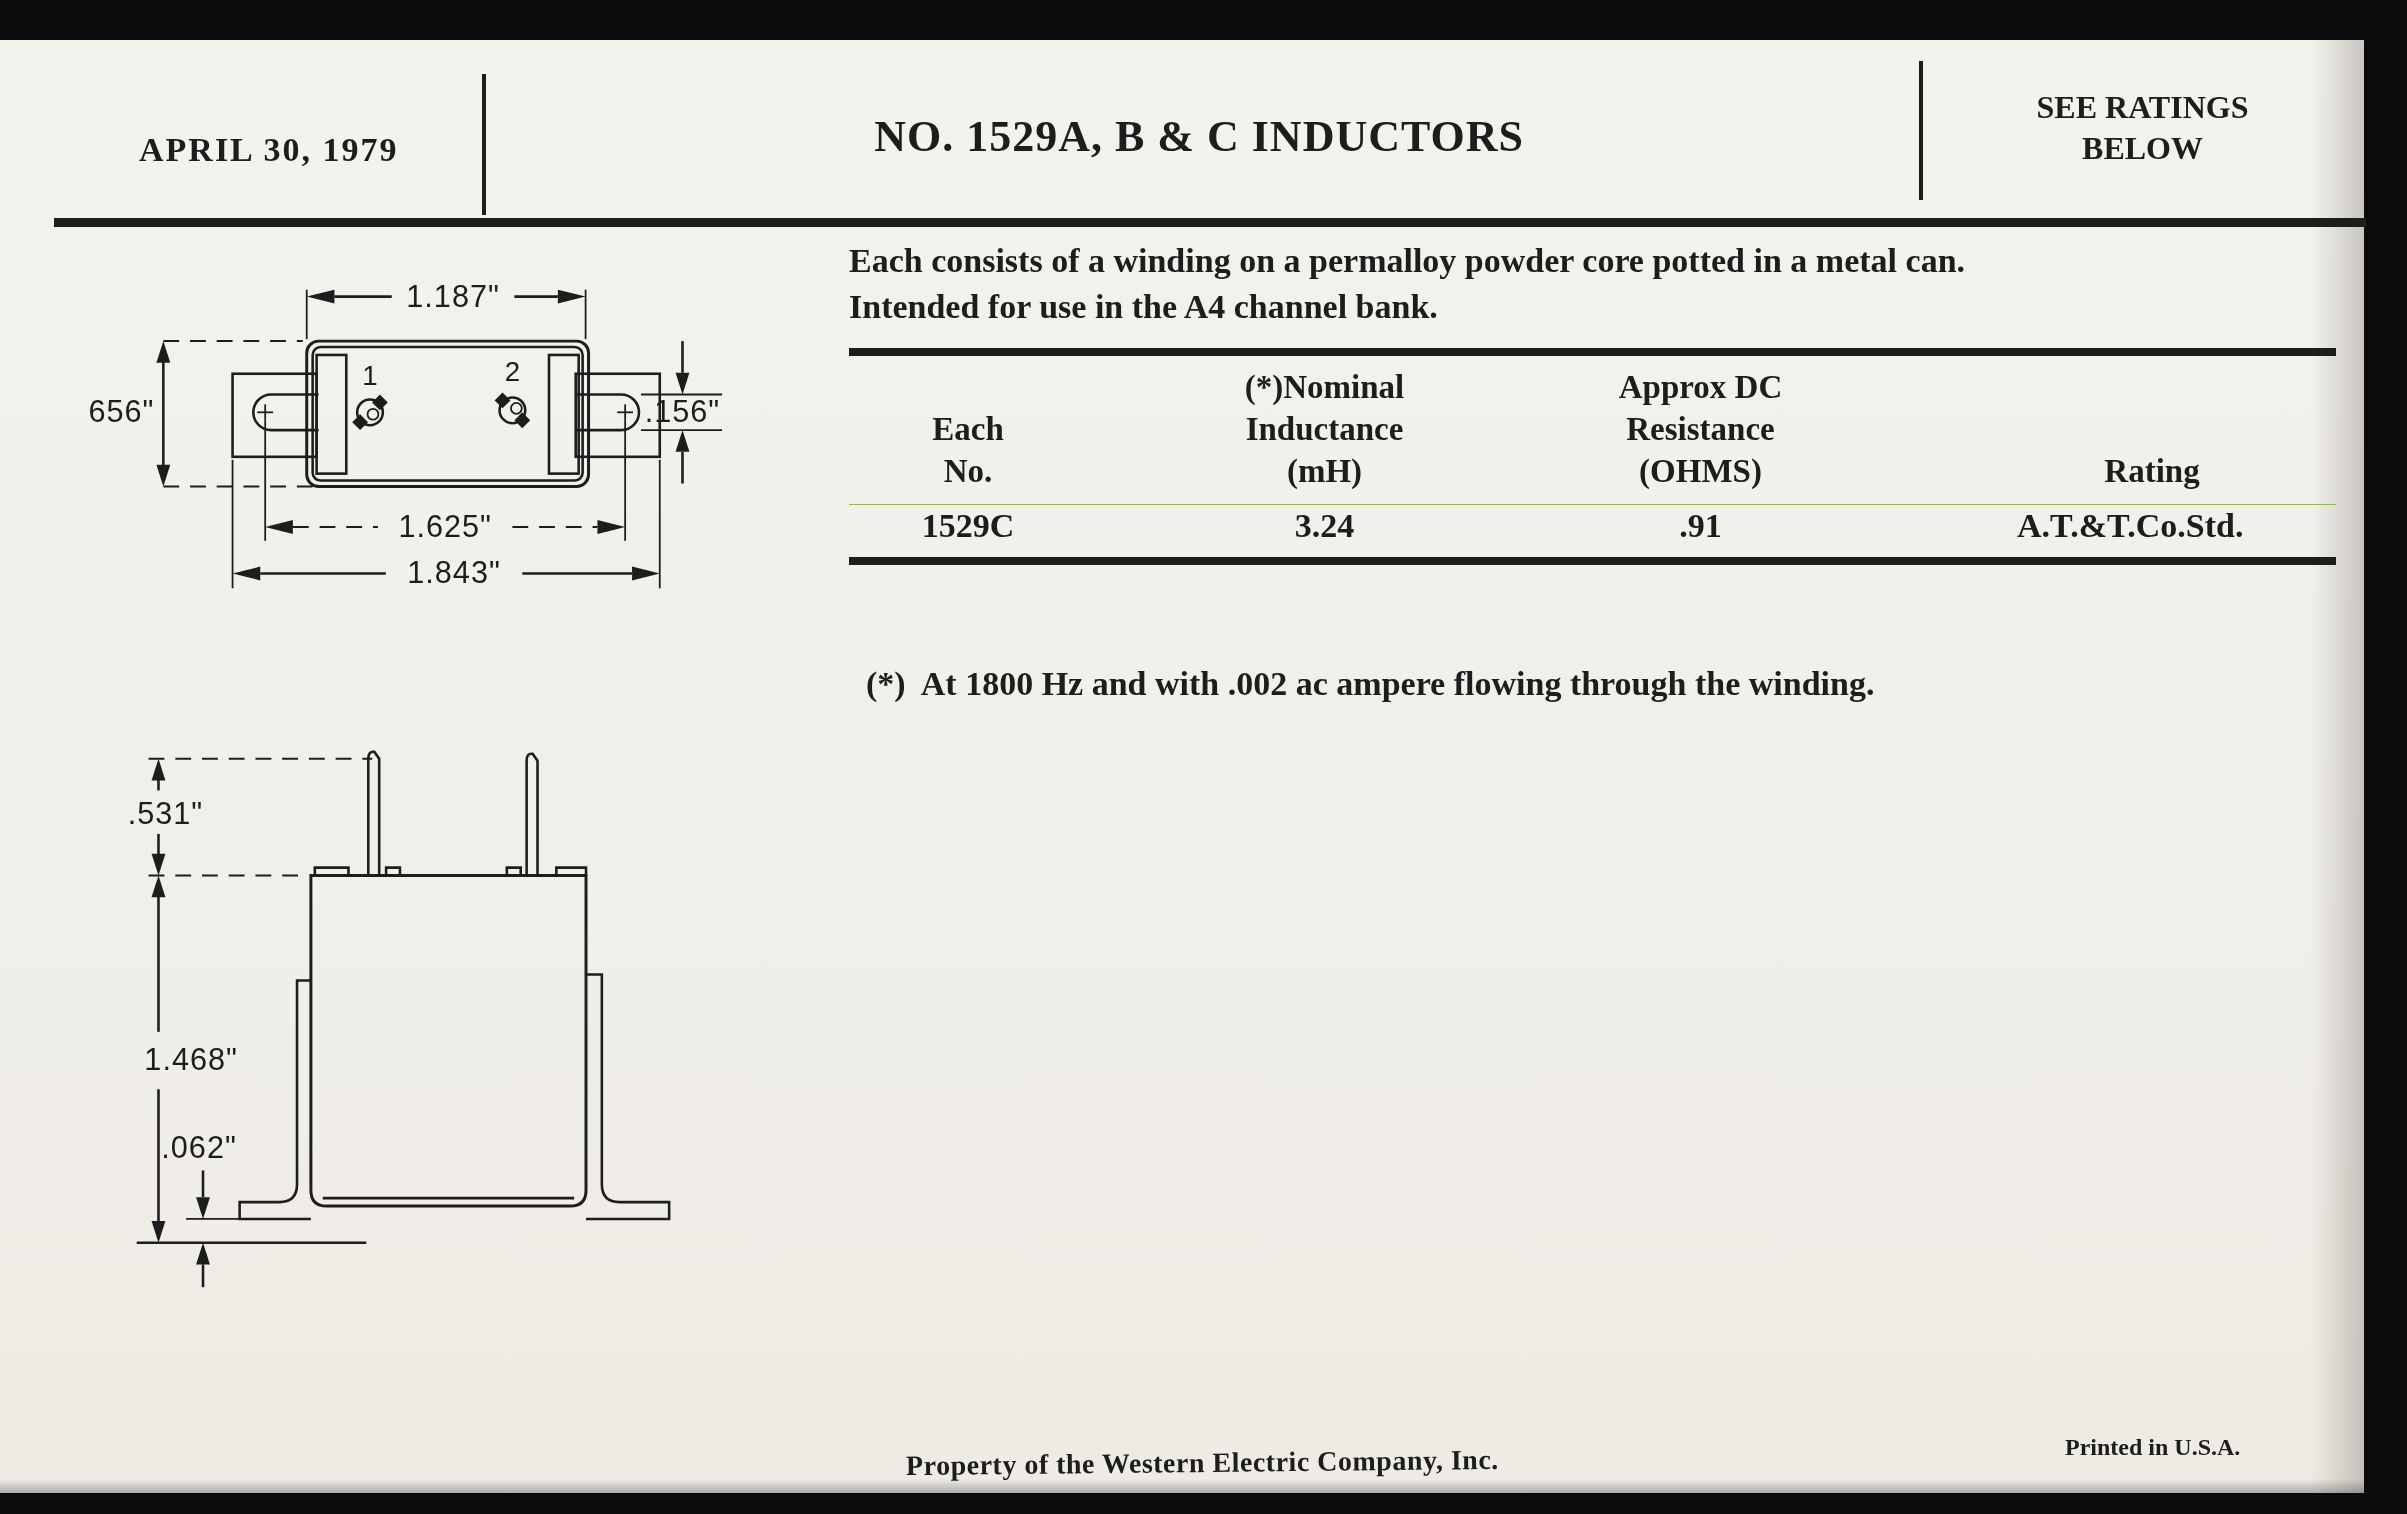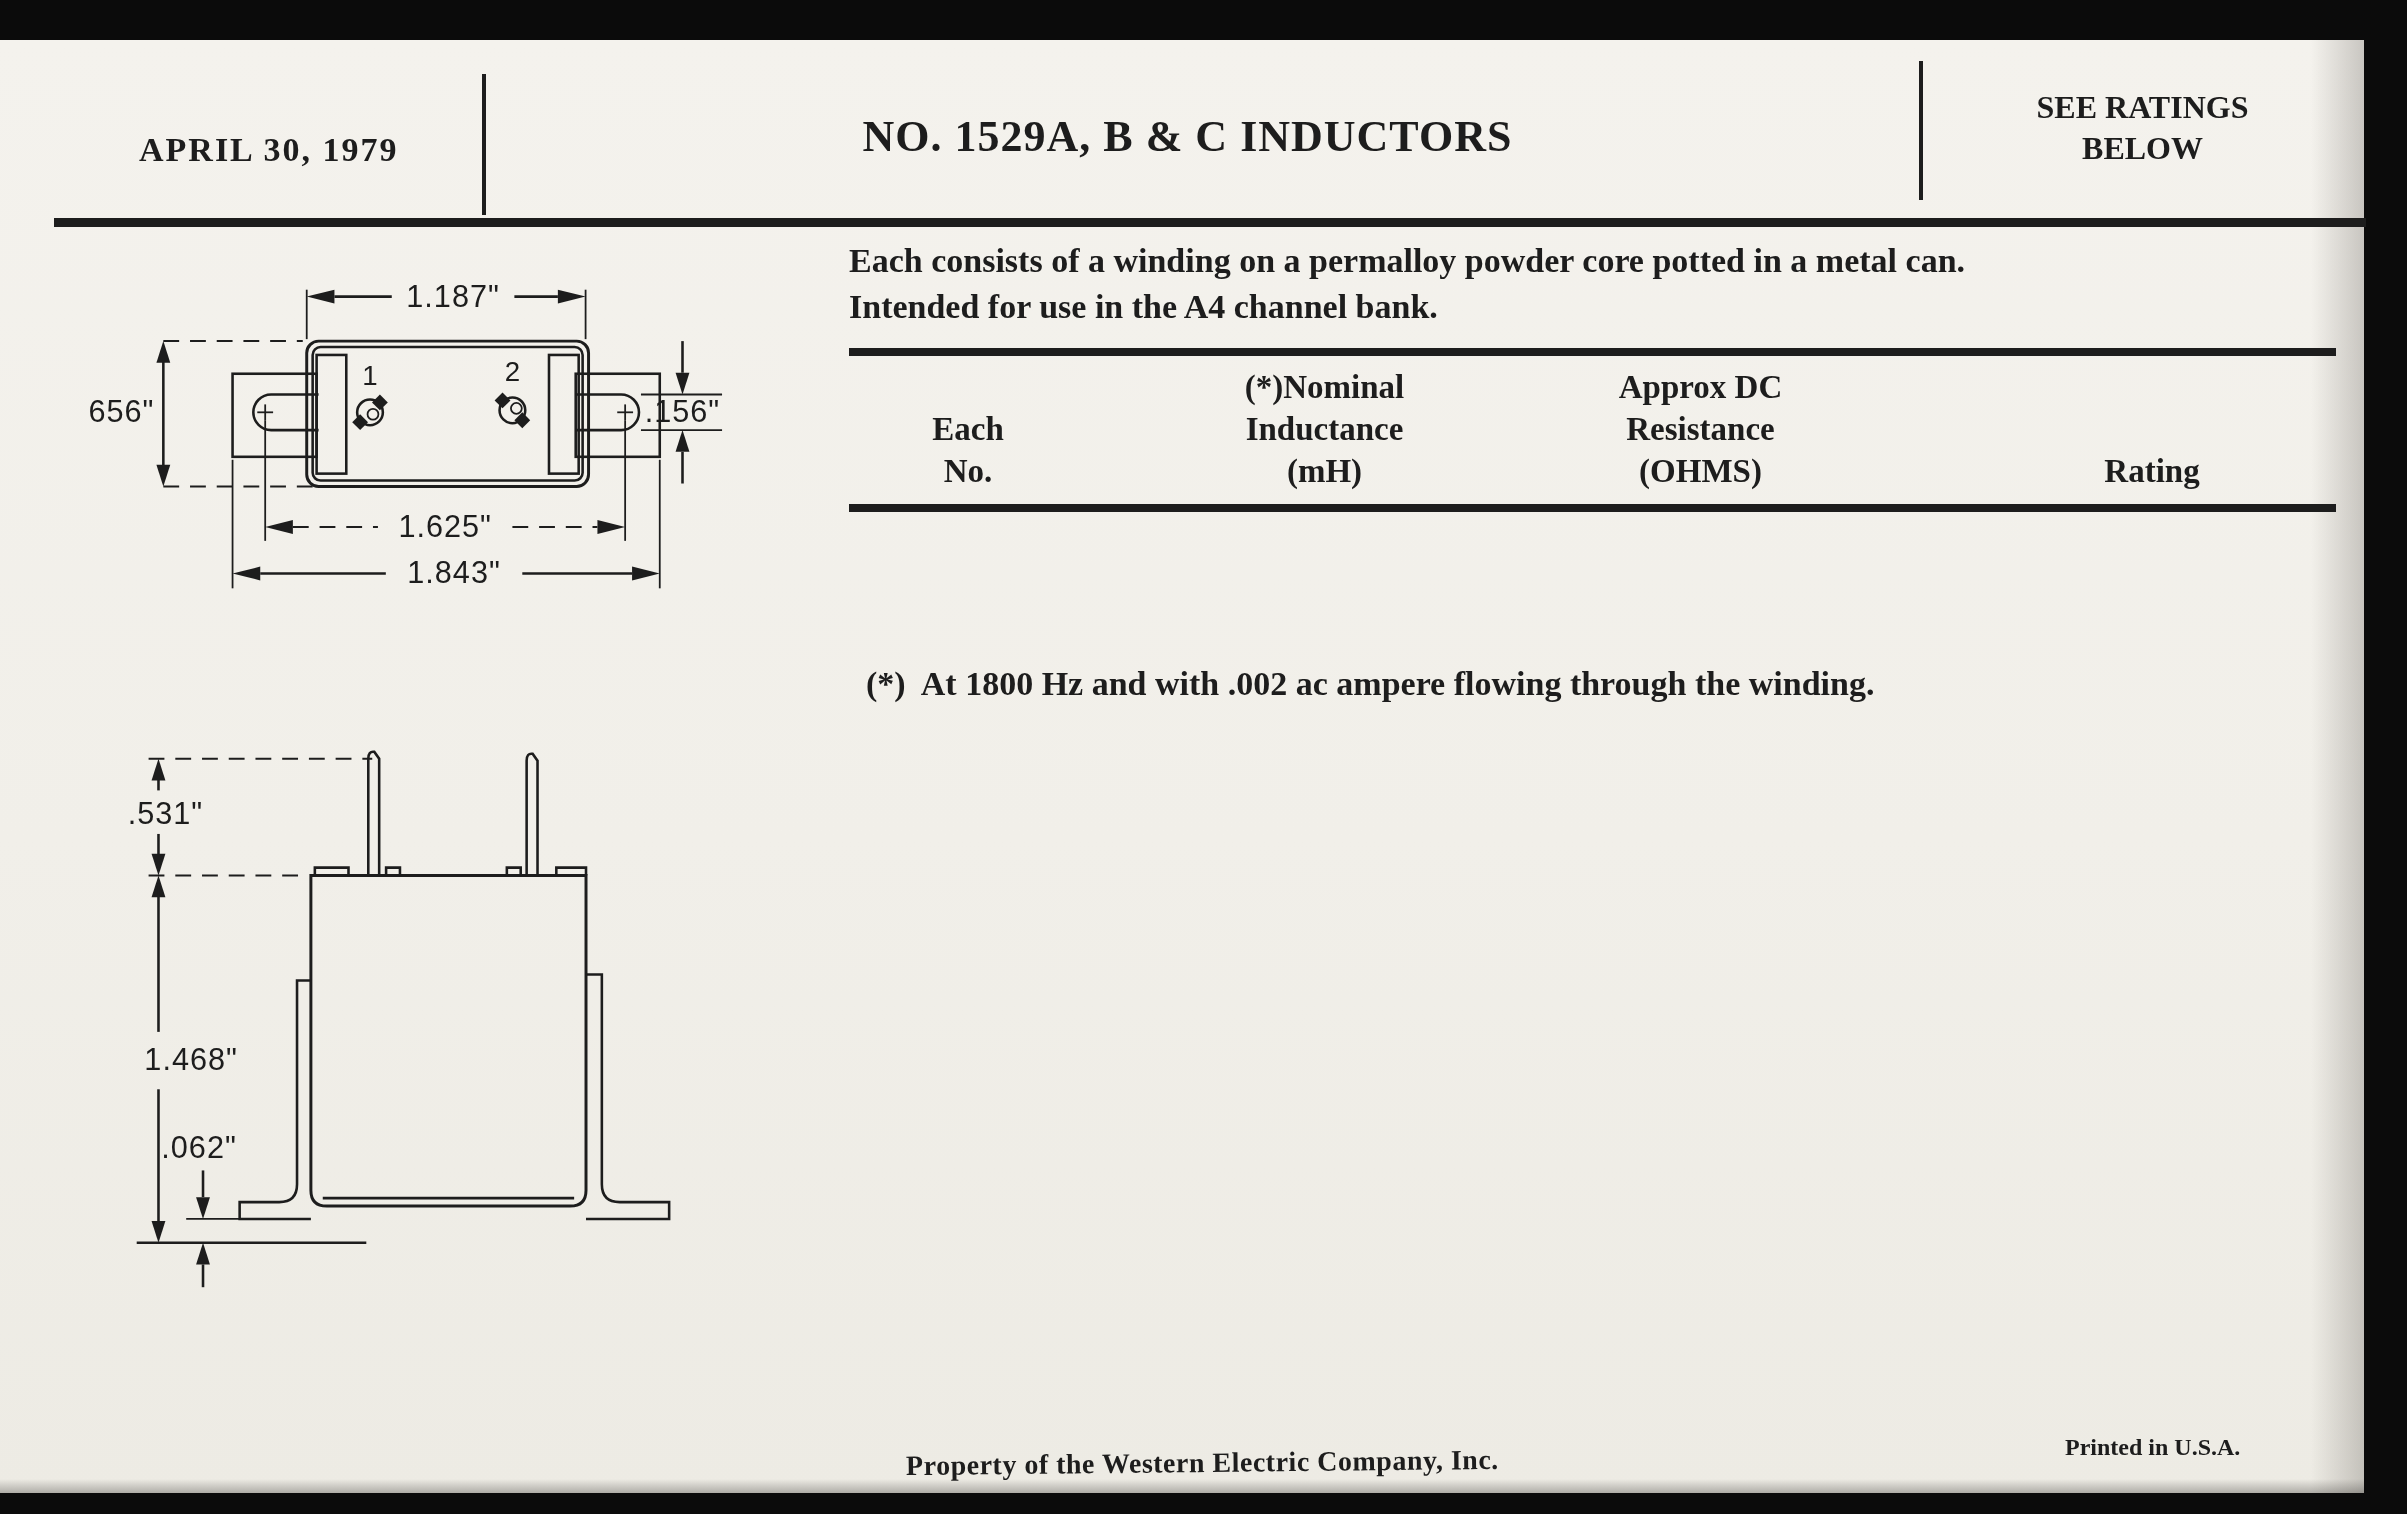--- a/index.html
+++ b/index.html
@@ -22,21 +22,21 @@
   .scan-shade{position:absolute;right:0;top:0;bottom:0;width:53px;
     background:linear-gradient(90deg,rgba(0,0,0,0),rgba(90,85,80,0.28));}
   .scan-shade-bottom{position:absolute;left:0;right:0;bottom:0;height:14px;
     background:linear-gradient(180deg,rgba(0,0,0,0),rgba(60,58,55,0.35));}
 
   
   .date{position:absolute;left:139px;top:131px;font-size:34px;font-weight:bold;letter-spacing:2px;}
   .vline{position:absolute;width:4px;background:#1d1d1d;}
   .vline1{left:482px;top:74px;height:141px;}
   .vline2{left:1919px;top:61px;height:139px;}
-  .doc-title{position:absolute;left:851px;top:111px;width:673px;text-align:center;
+  .doc-title{position:absolute;left:851px;top:111px;width:673px;text-align:right;
     font-size:44px;font-weight:bold;letter-spacing:1px;}
   .ratings-note{position:absolute;left:1994px;top:87px;width:297px;text-align:center;
     font-size:32px;font-weight:bold;line-height:41px;}
   .header-rule{position:absolute;left:54px;top:218px;width:2312px;height:9px;background:#1d1d1d;}
 
   
   .intro{position:absolute;left:849px;top:238px;width:1525px;
     font-size:34px;font-weight:bold;line-height:46px;}
 
   
@@ -112,20 +112,26 @@
       <th>(*)Nominal
 Inductance
 (mH)</th>
       <th>Approx DC
 Resistance
 (OHMS)</th>
       <th class="rating-h">Rating</th>
     </tr>
   </thead>
   <tbody>
+    <tr class="last">
+      <td>1529C</td>
+      <td>3.24</td>
+      <td>.91</td>
+      <td class="rating-c">A.T.&amp;T.Co.Std.</td>
+    </tr>
   </tbody>
 </table>
 <div class="footnote">(*)  At 1800 Hz and with .002 ac ampere flowing through the winding.</div>
 
 <svg class="drawing d1" width="653" height="356" viewBox="0 0 660 360">
 
   <g>
     <line class="thin" x1="220" y1="28" x2="220" y2="78"></line>
     <line class="thin" x1="502" y1="28" x2="502" y2="78"></line>
     <polygon class="ah" points="220,35 248,28 248,42"></polygon>

